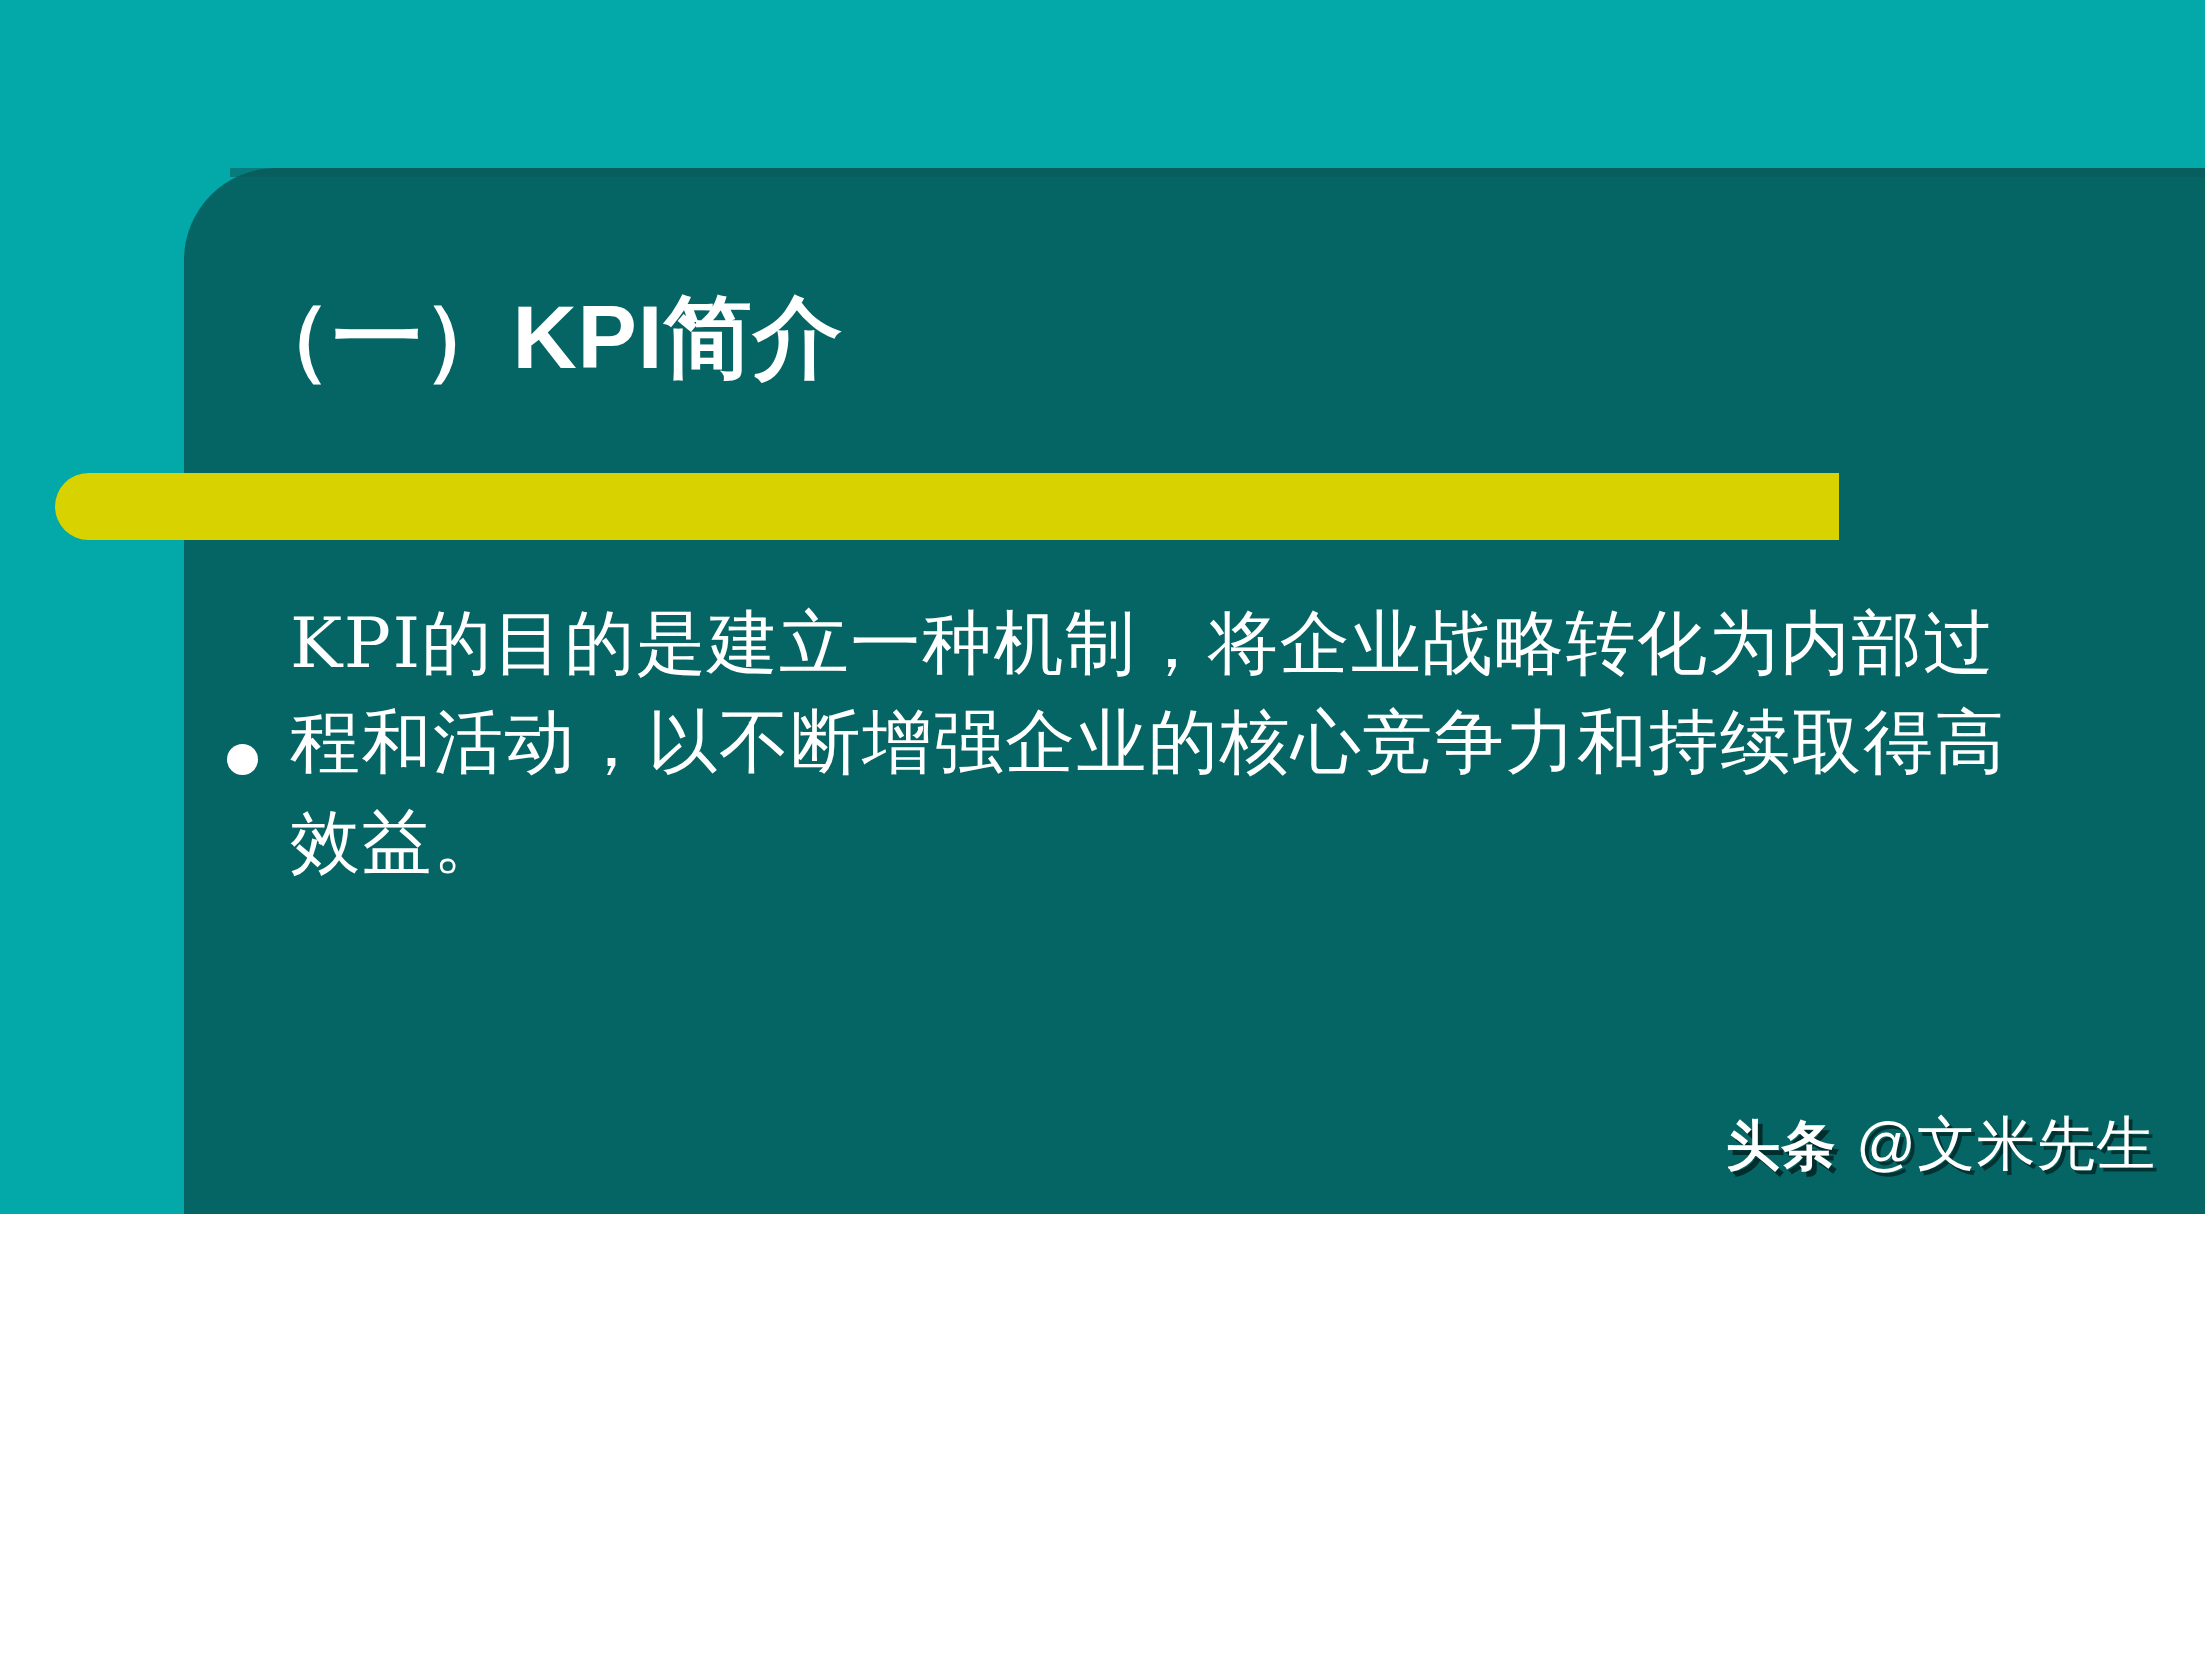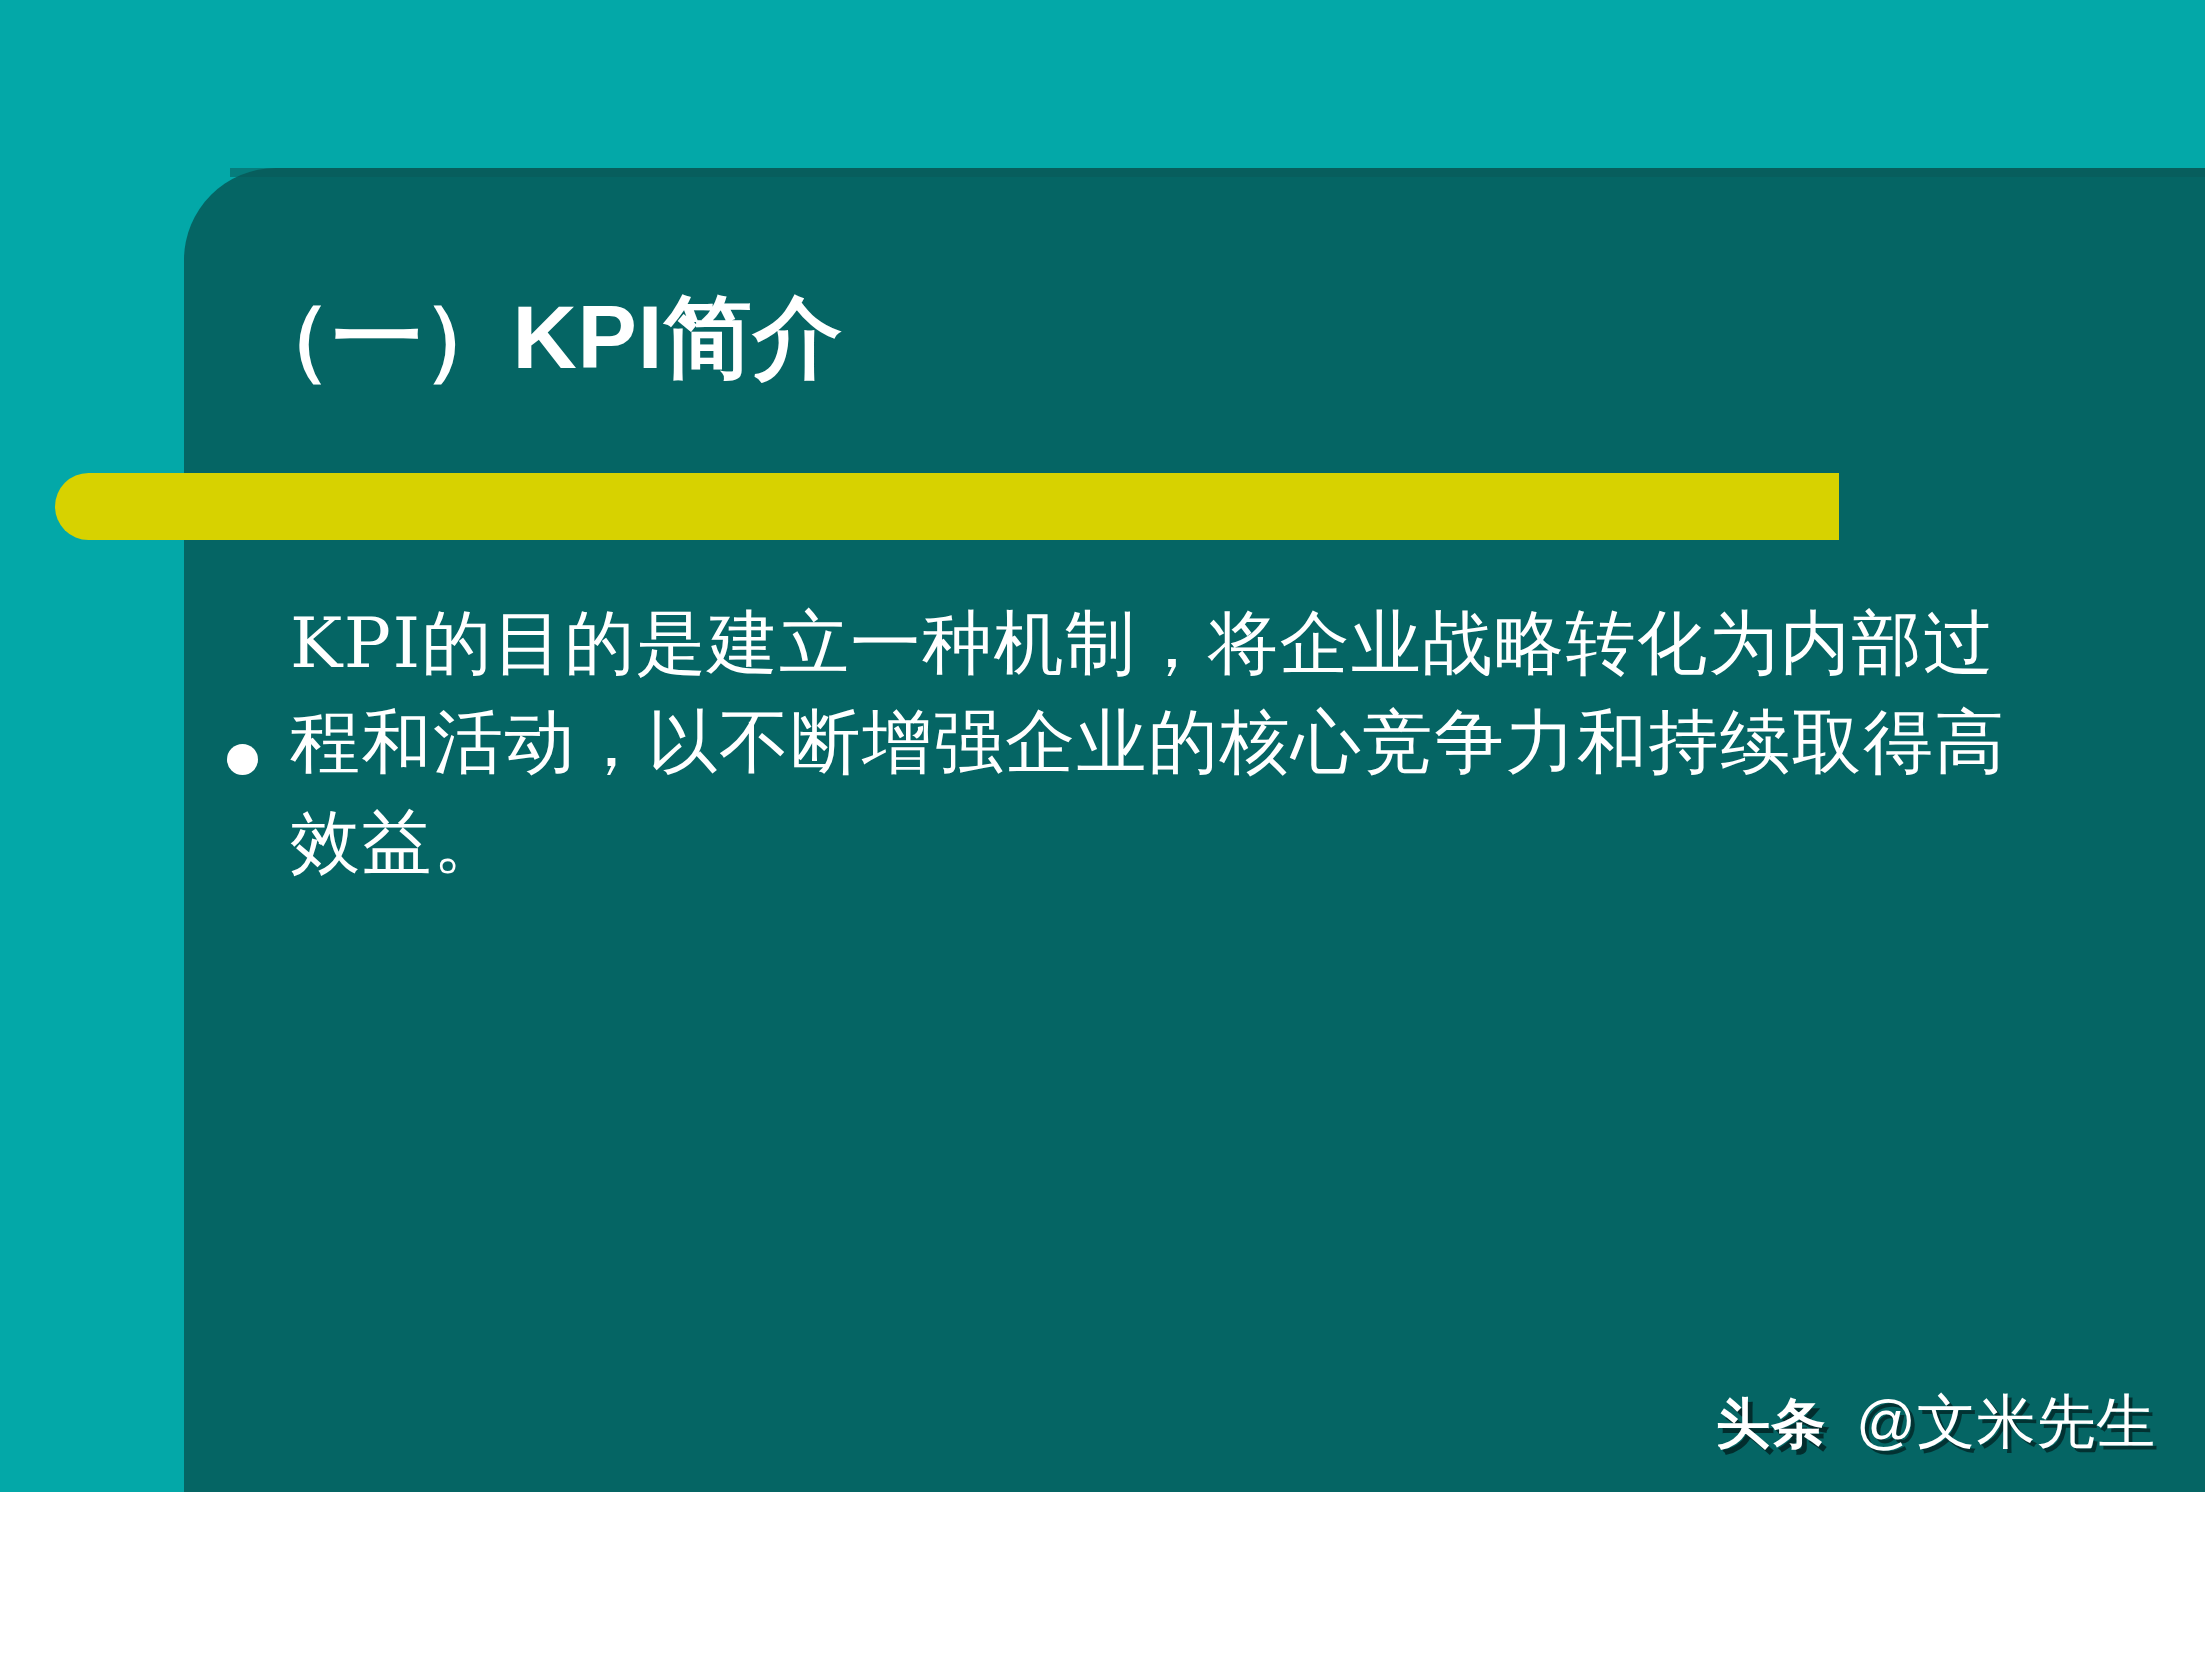--- a/index.html
+++ b/index.html
@@ -4,21 +4,21 @@
 <style>
   html, body {
     margin: 0;
     padding: 0;
     background: #ffffff;
   }
 
   #slide {
     position: relative;
     width: 2205px;
-    height: 1492px;
+    height: 1214px;
     overflow: hidden;
     background: #03A8A8;
     font-family: "Liberation Sans", sans-serif;
   }
 
   
   .bg-light {
     position: absolute;
     left: 0; top: 0;
     width: 2205px; height: 1654px;
@@ -113,21 +113,21 @@
     font-family: "DejaVu Serif", "Liberation Serif", serif;
   }
 
   
   .watermark {
     position: absolute;
     right: 49px;
     bottom: 29px;
     display: flex;
     align-items: baseline;
-    gap: 29px;
+    gap: 19px;
     color: #ffffff;
     white-space: nowrap;
   }
 
   .wm-brand {
     font-size: 54px;
     font-weight: 700;
     letter-spacing: 1.5px;
     text-shadow: 4.6px 4.6px 0 rgba(0,0,0,.55);
   }

